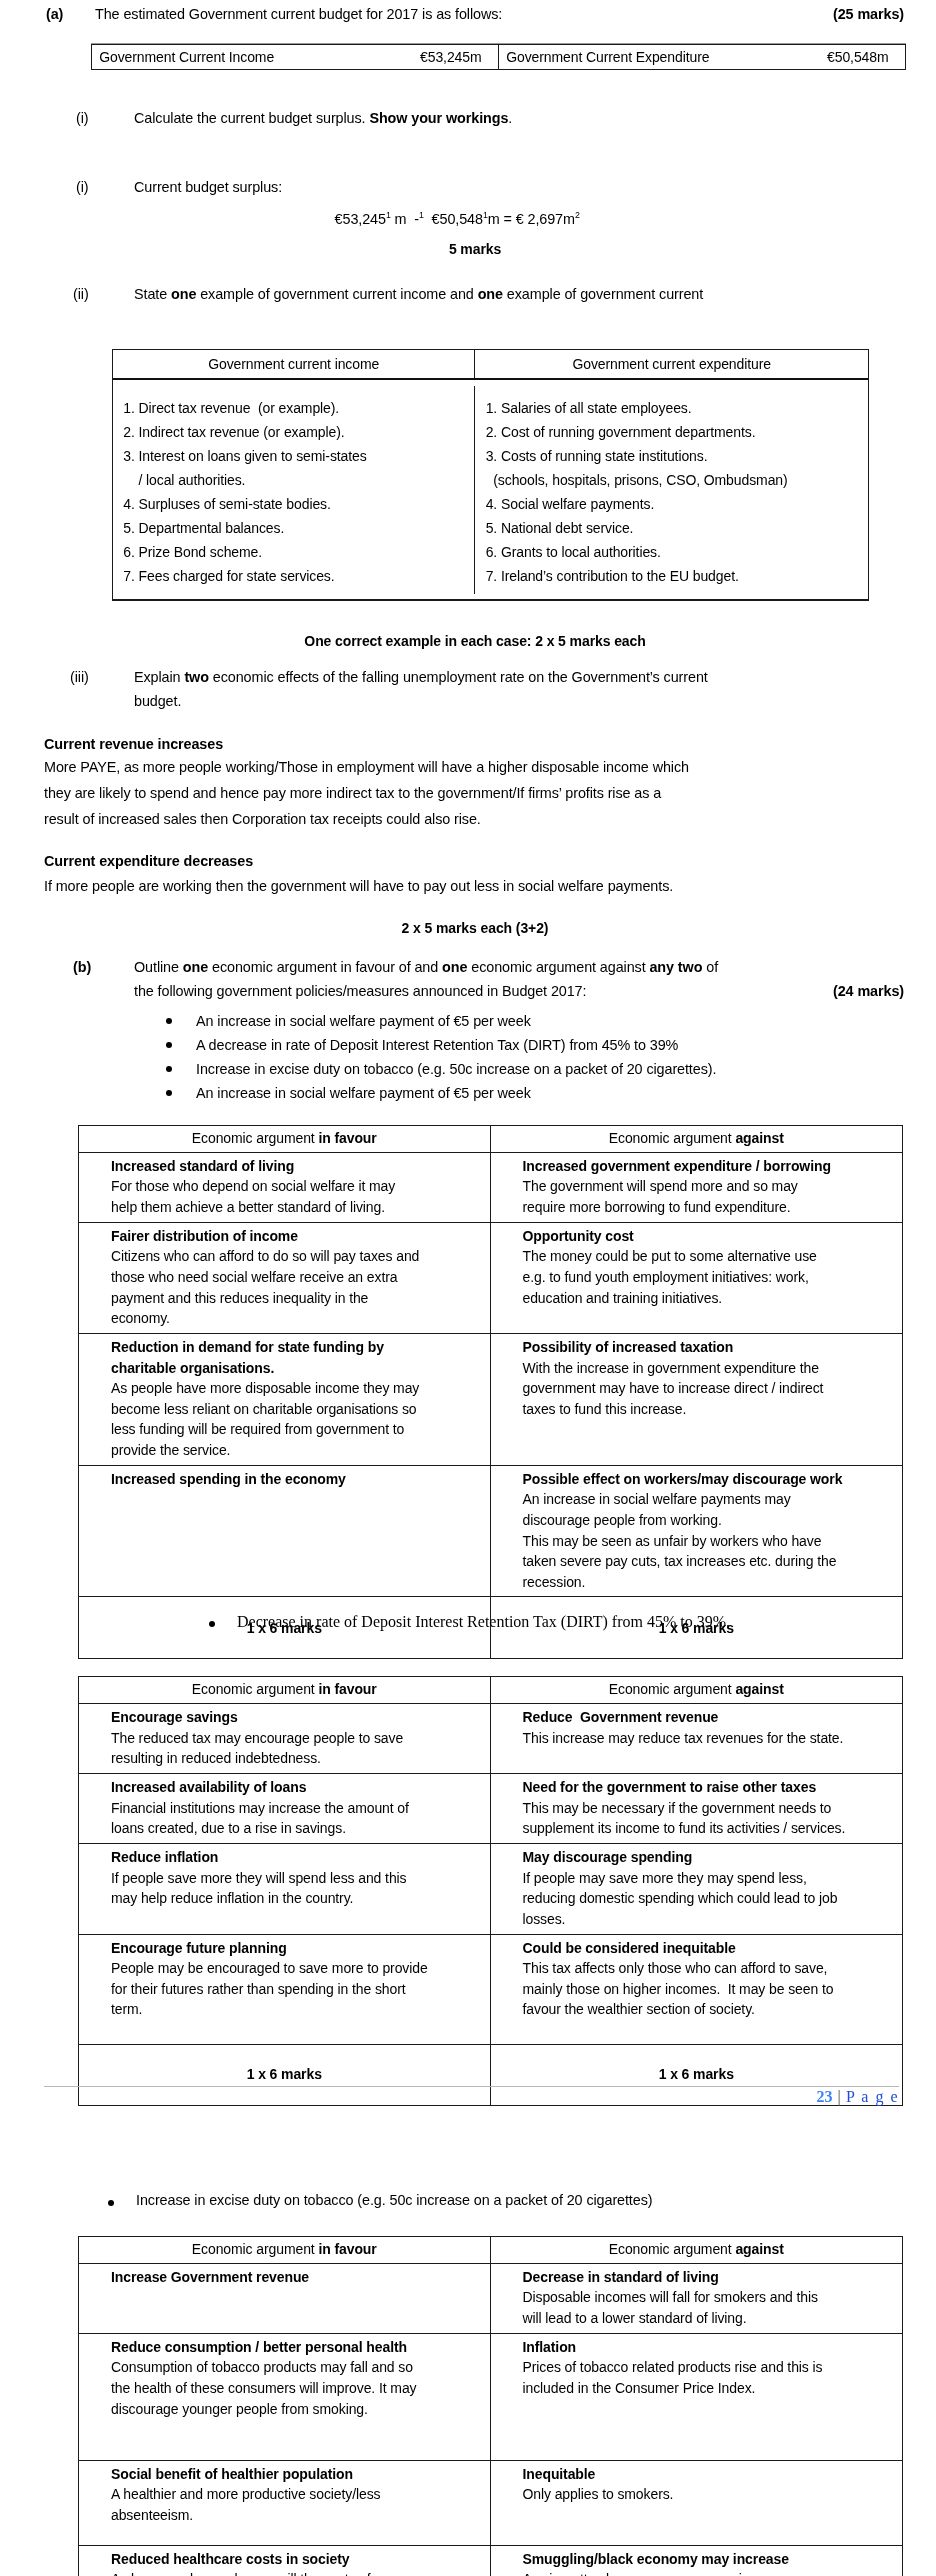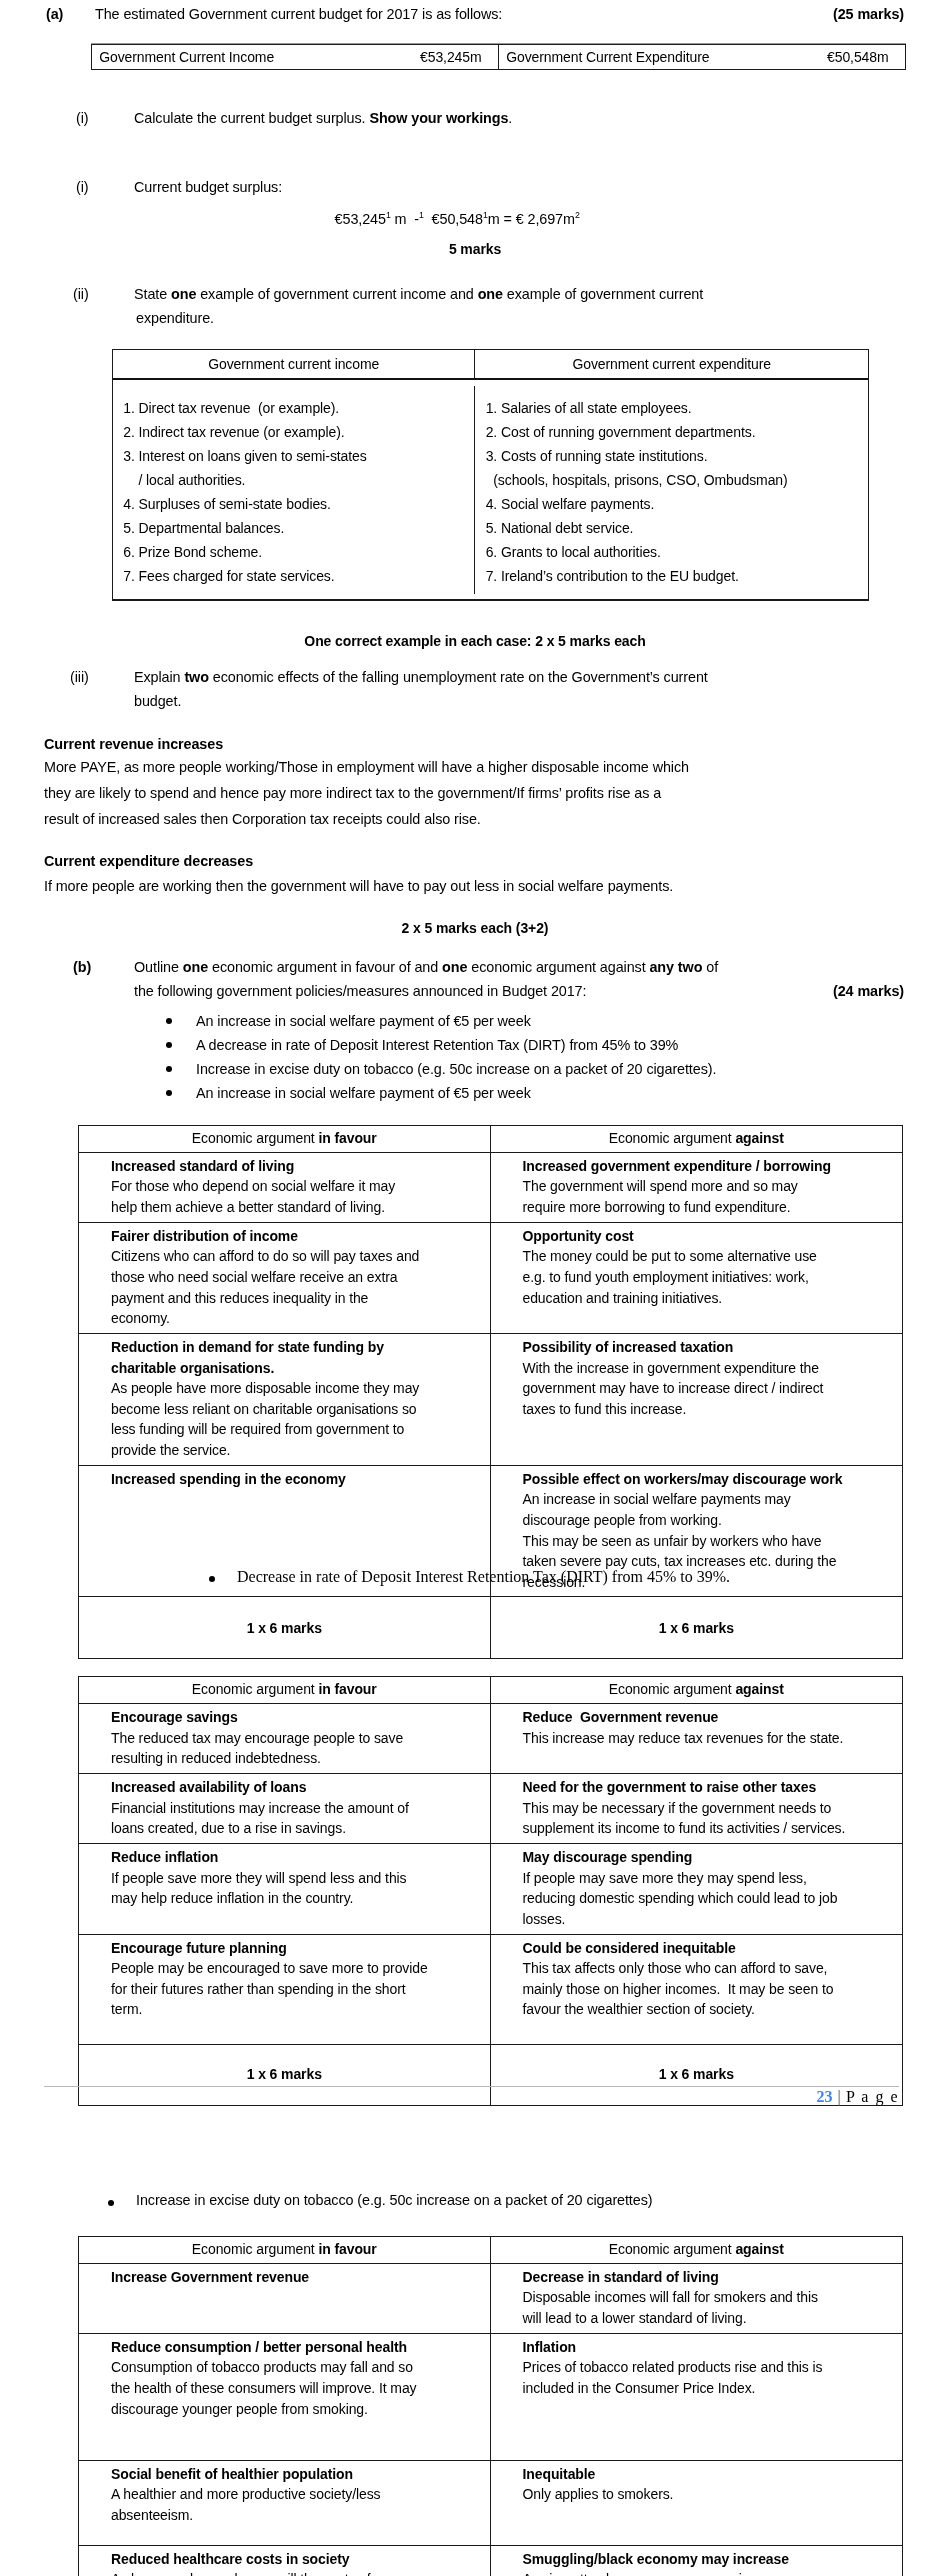--- a/index.html
+++ b/index.html
@@ -98,31 +98,31 @@
   .t-tobacco { top:2236px; }
   .t-tobacco .arg-row:nth-child(1){min-height:22px;}
   .t-tobacco .arg-row:nth-child(2){min-height:64px;}
   .t-tobacco .arg-row:nth-child(3){min-height:127px;}
   .t-tobacco .arg-row:nth-child(4){min-height:85px;}
   .t-tobacco .arg-row:nth-child(5){min-height:85px;}
   .t-tobacco .arg-row:nth-child(6){min-height:86px;}
   .t-tobacco .arg-row:nth-child(7){min-height:70px;}
 
   
-  .dirt-heading { top:1568px; left:209px; font-family:"Liberation Serif", serif; font-size:16px; letter-spacing:0; padding-left:28px; position:absolute; }
+  .dirt-heading { top:1613px; left:209px; font-family:"Liberation Serif", serif; font-size:16px; letter-spacing:0; padding-left:28px; position:absolute; }
   .dirt-heading::before { content:""; position:absolute; left:0; top:8.2px; width:6.2px; height:6.2px; border-radius:50%; background:#000; }
   .tobacco-heading { top:2192px; left:108px; font-size:14.4px; padding-left:28px; position:absolute; }
   .tobacco-heading::before { content:""; position:absolute; left:0; top:7.7px; width:6.2px; height:6.2px; border-radius:50%; background:#000; }
 
   
   .footer-line { top:2086px; left:44px; width:855px; height:1px; background:#b8b8b8; }
   .footer-text { top:2088px; left:44px; width:855px; text-align:right; font-family:"Liberation Serif", serif; font-size:16px; letter-spacing:0; }
   .footer-text .pgnum { color:#3b82f6;font-weight:bold; }
   .footer-text .pgsep { color:#4a4a4a; padding:0 5.2px; font-weight:normal; }
-  .footer-text .pgword { color:#000000; letter-spacing:1.5px; }
+  .footer-text .pgword { color:#1d4ed8; letter-spacing:1.5px; }
 </style>
 </head>
 <body>
 
 <div class="page">
 
   <div class="abs row-a">
     <span class="plabel">(a)</span>
     <span class="intro">The estimated Government current budget for 2017 is as follows:</span>
     <span class="marks">(25 marks)</span>
@@ -148,21 +148,20 @@
   </div>
   <div class="abs calc">
     <span>€53,245</span><sup>1</sup><span> m  -</span><sup>1</sup><span>  €50,548</span><sup>1</sup><span>m = € 2,697m</span><sup>2</sup>
   </div>
   <div class="abs marks-center m5">5 marks</div>
 
   <div class="abs qline qii">
     <div>
       <span class="qnum">(ii)</span><span><span>State </span><b>one</b><span> example of government current income and </span><b>one</b><span> example of government current</span></span>
     </div>
-    <span class="q-cont">expenditure.</span>
   </div>
 
   <div class="abs examples-table">
     <div class="ex-row ex-head">
       <div class="ex-cell c1">Government current income</div>
       <div class="ex-cell">Government current expenditure</div>
     </div>
     <div class="ex-row ex-body">
       <div class="ex-cell c1">1. Direct tax revenue  (or example).
 2. Indirect tax revenue (or example).

